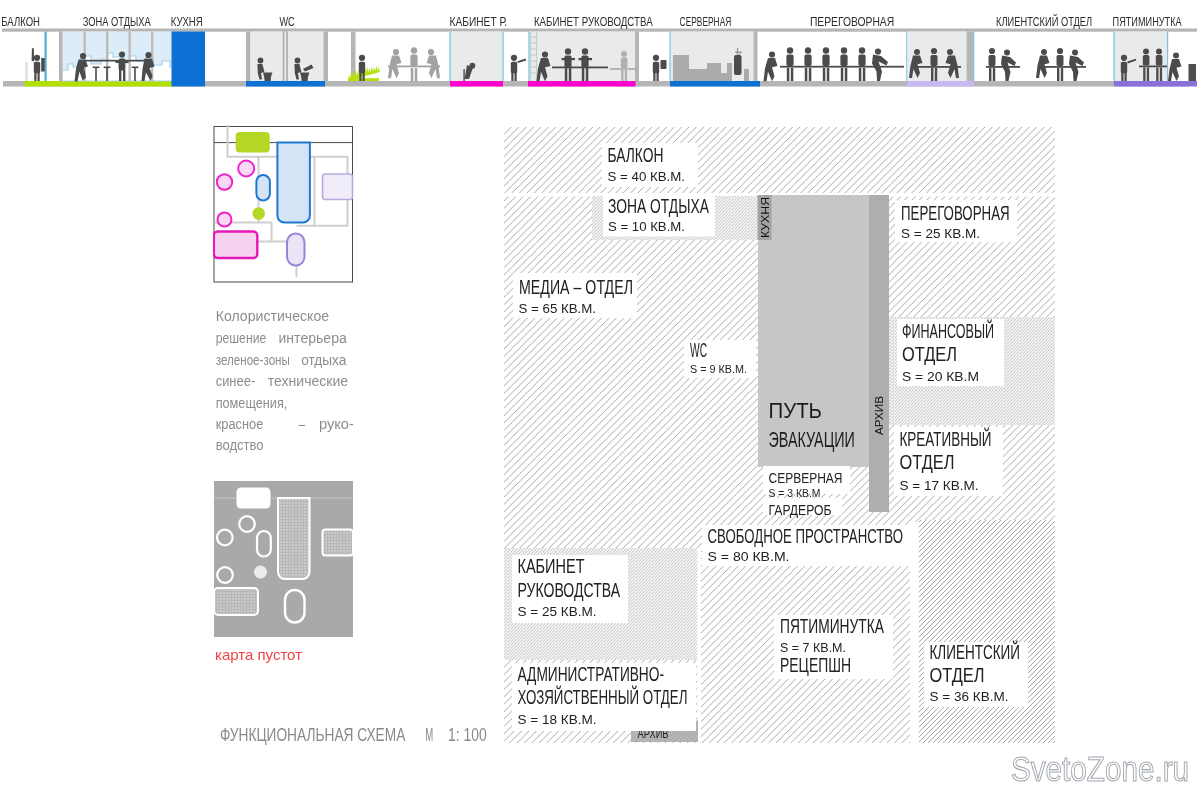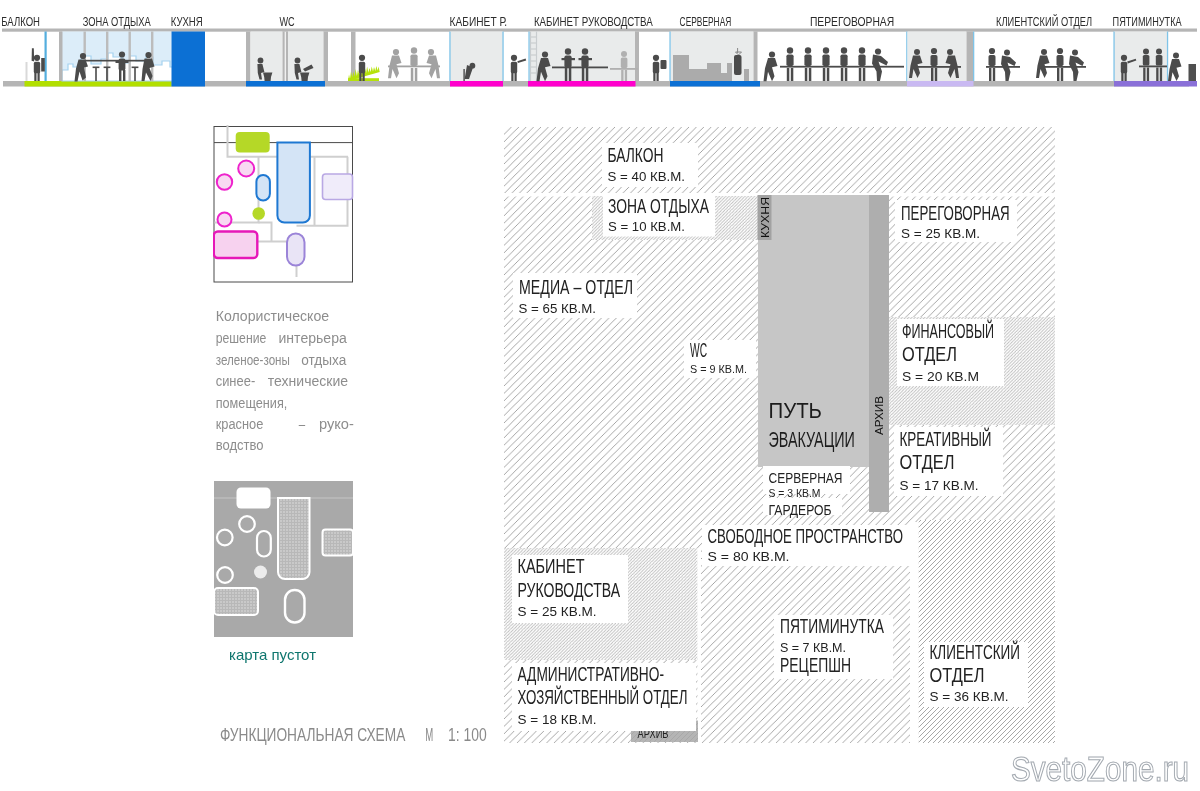--- a/index.html
+++ b/index.html
@@ -1,19 +1,19 @@
 <!DOCTYPE html>
 <html><head>
 <meta charset="utf-8">
 <style>
   html,body{margin:0;padding:0;}
   body{width:1200px;height:791px;position:relative;background:#fff;overflow:hidden;
        font-family:"Liberation Sans", sans-serif;}
   .abs{position:absolute;}
-  .gray{color:#0f766e;margin-left:14px;}
+  .gray{color:#ef4444;}
 </style>
 </head>
 <body>
 
 <svg class="abs" style="left:0;top:0" width="1200" height="100" viewBox="0 0 1200 100">
   <defs>
     <g id="ps">
       <circle cx="0" cy="-23.2" r="3.1" fill="inherit"></circle>
       <rect x="-3.2" y="-19.2" width="6.4" height="11.5" rx="1.6"></rect>
       <rect x="-2.7" y="-8.2" width="2.2" height="8.2"></rect>

